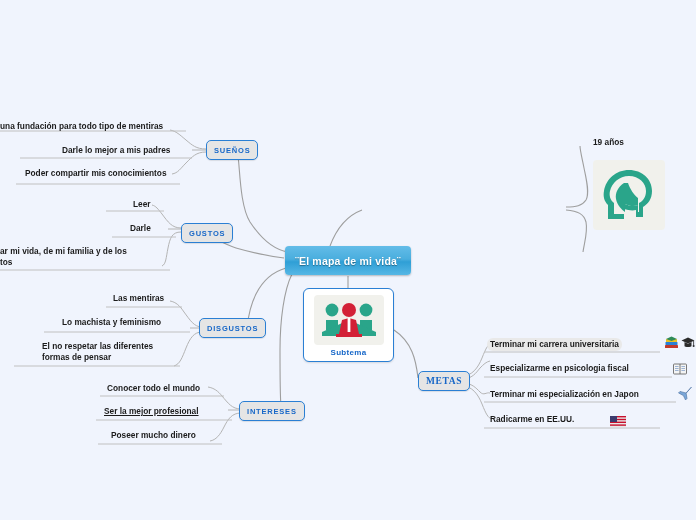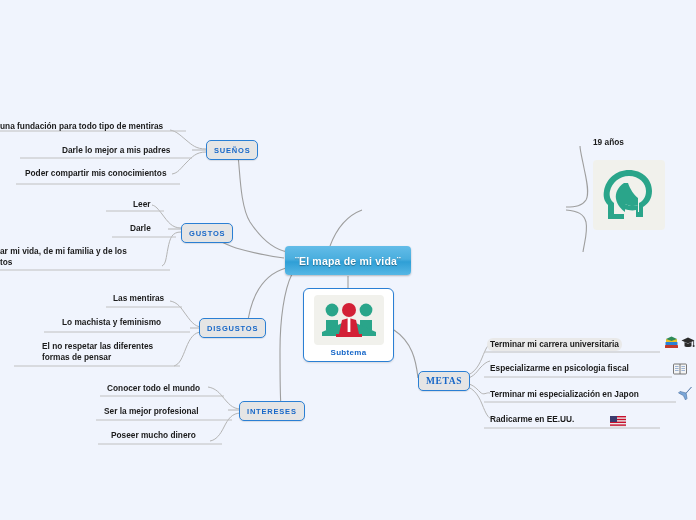--- a/index.html
+++ b/index.html
@@ -278,21 +278,21 @@
   </div>
   <div class="leaf" style="left:113px; top:293px;">Las mentiras</div>
   <div class="leaf" style="left:62px; top:317px;">Lo machista y feminismo</div>
   <div class="leaf" style="left:42px; top:341px;">El no respetar las diferentes
 formas de pensar</div>
 
   <div class="chip" style="left:239px; top:401px;">
     <span>INTERESES</span>
   </div>
   <div class="leaf" style="left:107px; top:383px;">Conocer todo el mundo</div>
-  <div class="leaf" style="left:104px; top:406px;">Ser la mejor profesional</div>
+  <div class="leaf" style="left:104px; top:406px;text-decoration:underline;">Ser la mejor profesional</div>
   <div class="leaf" style="left:111px; top:430px;">Poseer mucho dinero</div>
 
   <div class="chip serif" style="left:418px; top:371px;">
     <span>METAS</span>
   </div>
   <div class="leaf hl" style="left:487px; top:338px;">Terminar mi carrera universitaria</div>
   <div class="leaf" style="left:490px; top:363px;">Especializarme en psicologia fiscal</div>
   <div class="leaf" style="left:490px; top:389px;">Terminar mi especialización en Japon</div>
   <div class="leaf" style="left:490px; top:414px;text-align:right;">Radicarme en EE.UU.</div>
 

